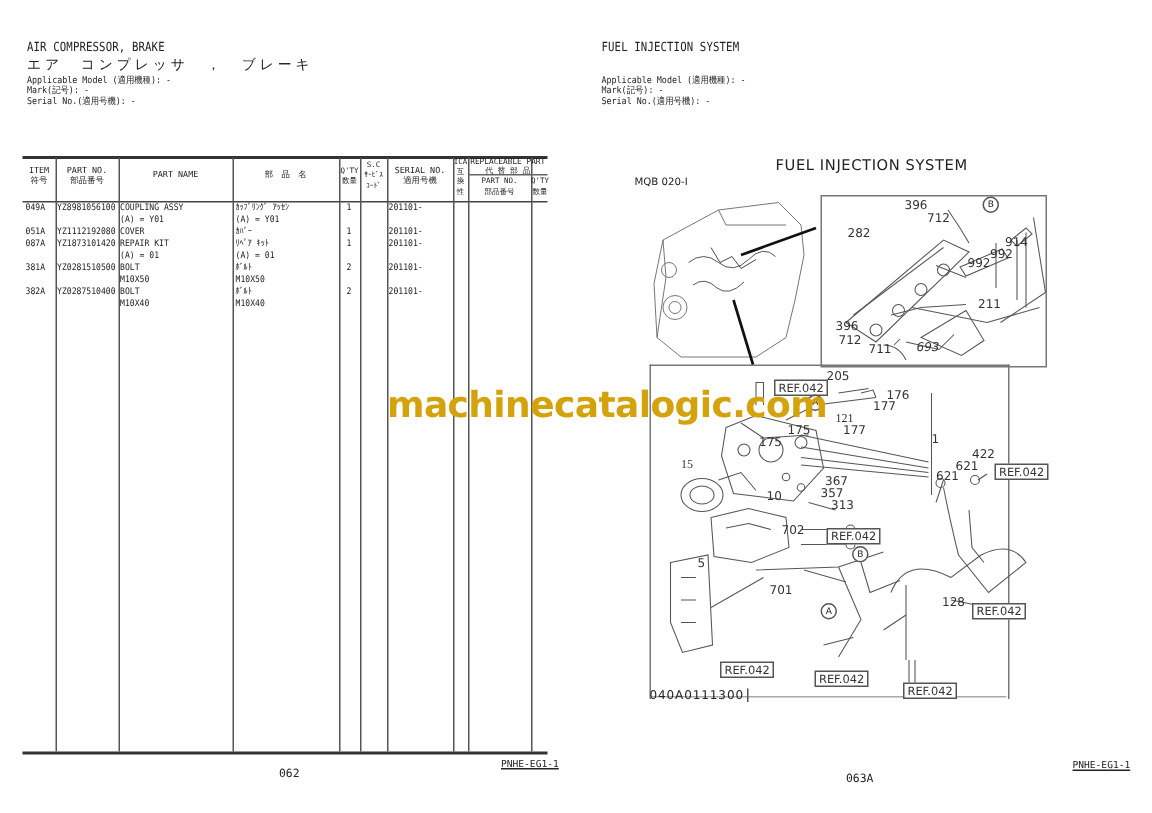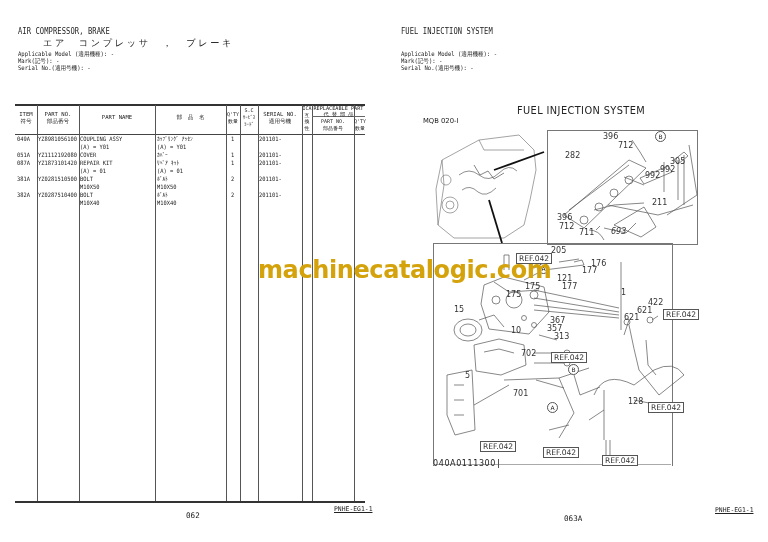--- a/index.html
+++ b/index.html
@@ -29,21 +29,21 @@
   .ref{position:absolute;font-family:"DejaVu Sans",sans-serif;font-size:7.6px;color:#333;border:1px solid #555;padding:0 2px;line-height:9px;white-space:nowrap;background:#fff;}
   .circ{position:absolute;width:9px;height:9px;border:1px solid #555;border-radius:50%;font-family:"DejaVu Sans",sans-serif;font-size:6px;text-align:center;line-height:9px;background:#fff;}
   .drawcode{position:absolute;font-family:"DejaVu Sans",sans-serif;font-size:8px;letter-spacing:0.6px;white-space:nowrap;border-right:1px solid #555;padding-right:2px;}
   svg.art{position:absolute;left:0;top:0;}
 </style>
 </head>
 <body>
 
 <div class="page left">
   <div class="title-en" style="left:18px;top:26px;">AIR COMPRESSOR, BRAKE</div>
-  <div class="title-jp" style="left:18px;top:37px;margin-left:25px;">エア　コンプレッサ　，　ブレーキ</div>
+  <div class="title-jp" style="left:18px;top:37px;">エア　コンプレッサ　，　ブレーキ</div>
   <div class="meta" style="left:18px;top:50px;">Applicable Model (適用機種): -</div>
   <div class="meta" style="left:18px;top:57px;">Mark(記号): -</div>
   <div class="meta" style="left:18px;top:64px;">Serial No.(適用号機): -</div>
 
   <div class="tbl">
     <div class="topline"></div>
     <div class="headline"></div>
     <div class="botline"></div>
 
     <div class="vline" style="left:22px"></div>
@@ -243,40 +243,40 @@
         <path d="M268 320 l6 -4"></path>
         <path d="M262 340 l2 25 l8 10"></path>
         <path d="M120 270 l0 -15 l5 0 l0 15"></path>
       </g>
     </svg>
 
     <div class="lbl" style="left:219px;top:132px;">396</div>
     <div class="lbl" style="left:234px;top:141px;">712</div>
     <div class="lbl" style="left:181px;top:151px;">282</div>
     <div class="circ" style="left:271px;top:131px;">B</div>
-    <div class="lbl" style="left:286px;top:157px;">305</div>
+    <div class="lbl" style="left:286px;top:157px;">914</div>
     <div class="lbl" style="left:276px;top:165px;">992</div>
     <div class="lbl" style="left:261px;top:171px;">992</div>
     <div class="lbl" style="left:268px;top:198px;">211</div>
     <div class="lbl" style="left:173px;top:213px;">396</div>
     <div class="lbl" style="left:175px;top:222px;">712</div>
     <div class="lbl" style="left:195px;top:228px;">711</div>
     <div class="lbl" style="left:227px;top:227px;font-style:italic;">693</div>
 
     <div class="lbl" style="left:167px;top:246px;">205</div>
     <div class="ref" style="left:132px;top:253px;">REF.042</div>
     <div class="lbl" style="left:207px;top:259px;">176</div>
     <div class="lbl" style="left:198px;top:266px;">177</div>
     <div class="circ" style="left:154px;top:263px;">A</div>
-    <div class="lbl" style="left:173px;top:274px;">121</div>
+    <div class="lbl" style="left:173px;top:274px;font-family:Liberation Serif, serif;">121</div>
     <div class="lbl" style="left:141px;top:282px;">175</div>
     <div class="lbl" style="left:178px;top:282px;">177</div>
     <div class="lbl" style="left:122px;top:290px;">175</div>
     <div class="lbl" style="left:237px;top:288px;">1</div>
-    <div class="lbl" style="left:70px;top:305px;">15</div>
+    <div class="lbl" style="left:70px;top:305px;font-family:Liberation Serif, serif;">15</div>
     <div class="lbl" style="left:166px;top:316px;">367</div>
     <div class="lbl" style="left:163px;top:324px;">357</div>
     <div class="lbl" style="left:170px;top:332px;">313</div>
     <div class="lbl" style="left:127px;top:326px;">10</div>
     <div class="lbl" style="left:264px;top:298px;">422</div>
     <div class="lbl" style="left:253px;top:306px;">621</div>
     <div class="lbl" style="left:240px;top:313px;">621</div>
     <div class="ref" style="left:279px;top:309px;">REF.042</div>
     <div class="lbl" style="left:137px;top:349px;">702</div>
     <div class="ref" style="left:167px;top:352px;">REF.042</div>

